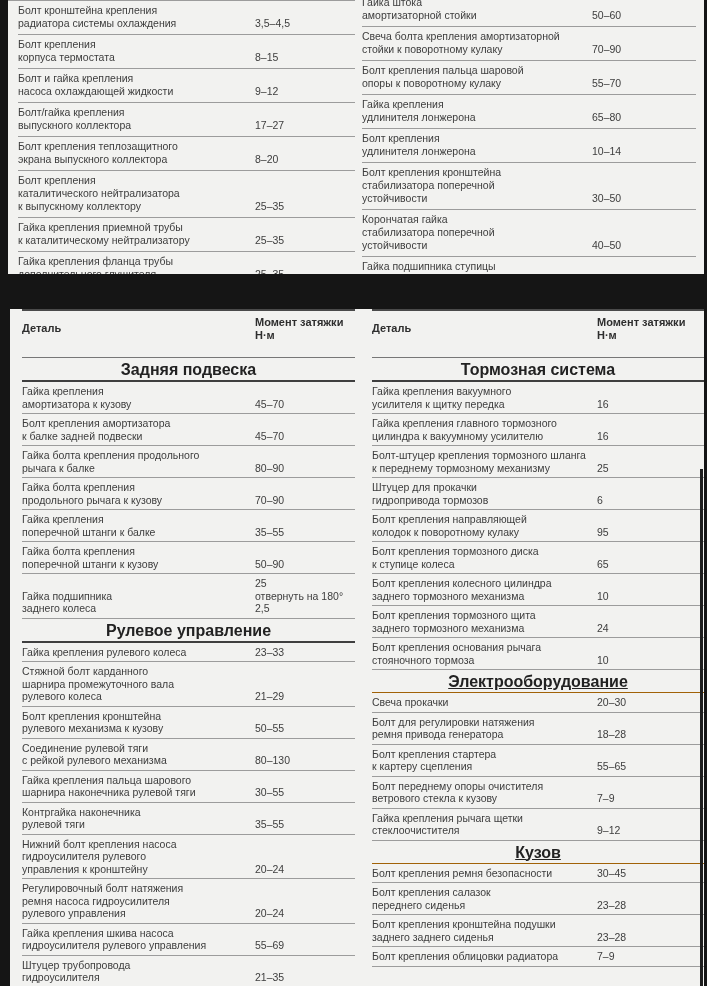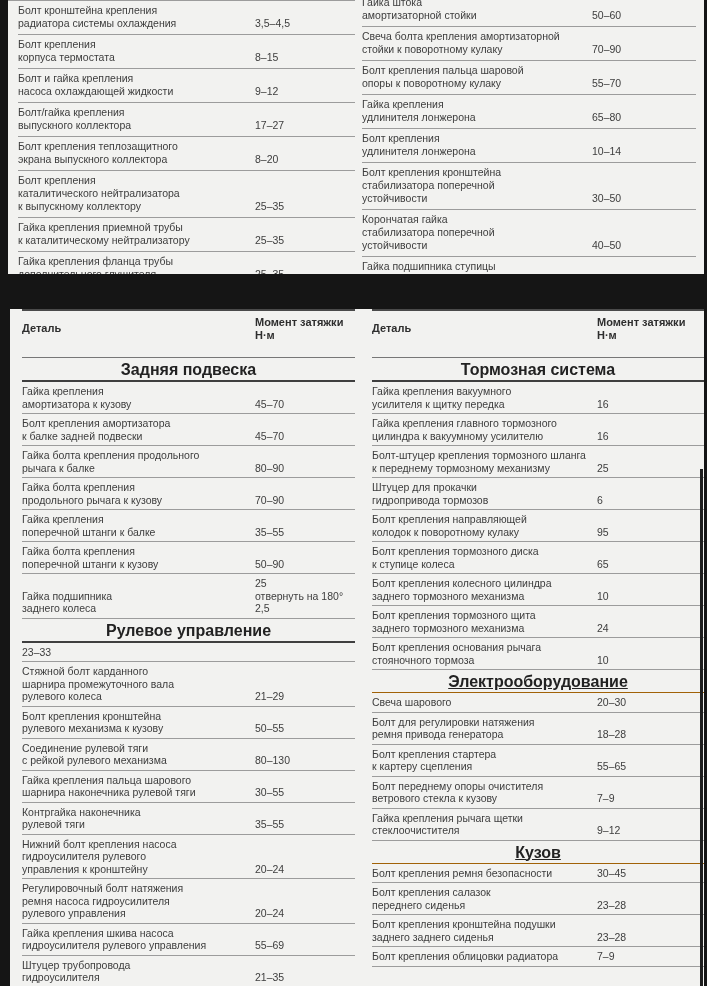--- a/index.html
+++ b/index.html
@@ -183,20 +183,21 @@
         </div>
         <div class="row row-top">
           <span class="name">Гайка подшипника
 заднего колеса</span>
           <span class="val">25
 отвернуть на 180°
 2,5</span>
         </div>
         <div class="section-title thick">Рулевое управление</div>
         <div class="row">
+          <span class="name">Гайка крепления рулевого колеса</span>
           <span class="val">23–33</span>
         </div>
         <div class="row">
           <span class="name">Стяжной болт карданного
 шарнира промежуточного вала
 рулевого колеса</span>
           <span class="val">21–29</span>
         </div>
         <div class="row">
           <span class="name">Болт крепления кронштейна
@@ -288,21 +289,21 @@
 заднего тормозного механизма</span>
           <span class="val">24</span>
         </div>
         <div class="row">
           <span class="name">Болт крепления основания рычага
 стояночного тормоза</span>
           <span class="val">10</span>
         </div>
         <div class="section-title thin">Электрооборудование</div>
         <div class="row">
-          <span class="name">Свеча шарового</span>
+          <span class="name">Свеча прокачки</span>
           <span class="val">20–30</span>
         </div>
         <div class="row">
           <span class="name">Болт для регулировки натяжения
 ремня привода генератора</span>
           <span class="val">18–28</span>
         </div>
         <div class="row">
           <span class="name">Болт крепления стартера
 к картеру сцепления</span>

